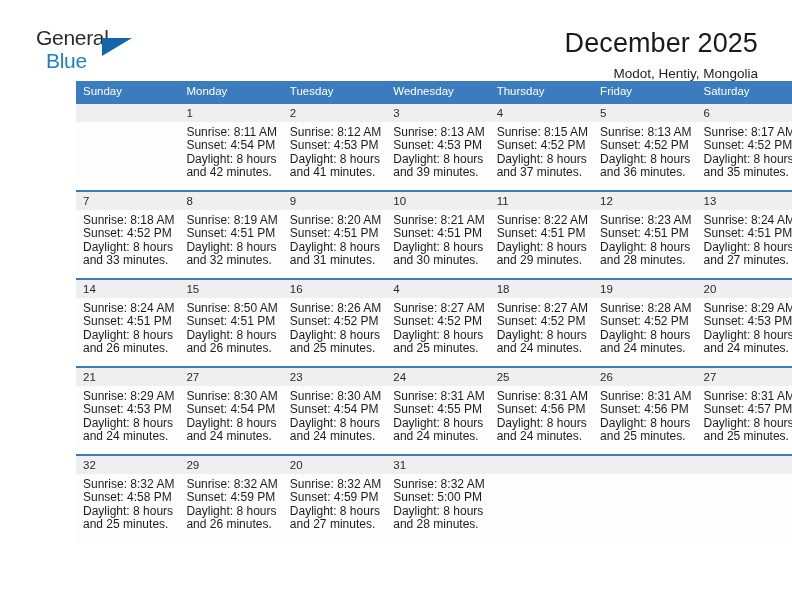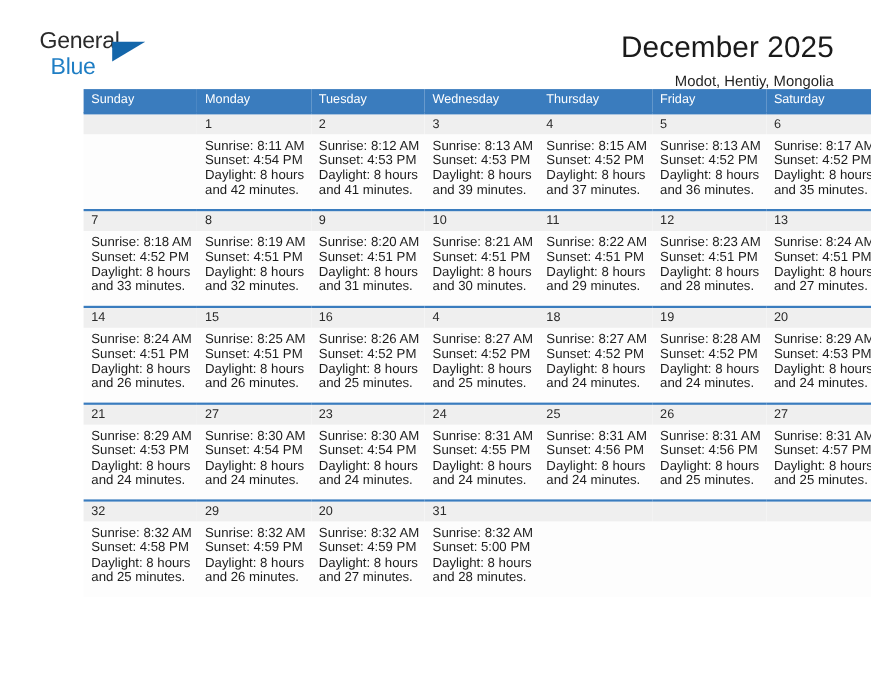--- a/index.html
+++ b/index.html
@@ -296,21 +296,21 @@
             <div class="dayinfo">
               <div>Sunrise: 8:24 AM</div>
               <div>Sunset: 4:51 PM</div>
               <div>Daylight: 8 hours</div>
               <div>and 26 minutes.</div>
             </div>
           </td>
           <td class="">
             <div class="daynum">15</div>
             <div class="dayinfo">
-              <div>Sunrise: 8:25 AM</div>
+              <div>Sunrise: 8:50 AM</div>
               <div>Sunset: 4:51 PM</div>
               <div>Daylight: 8 hours</div>
               <div>and 26 minutes.</div>
             </div>
           </td>
           <td class="">
             <div class="daynum">16</div>
             <div class="dayinfo">
               <div>Sunrise: 8:26 AM</div>
               <div>Sunset: 4:52 PM</div>

